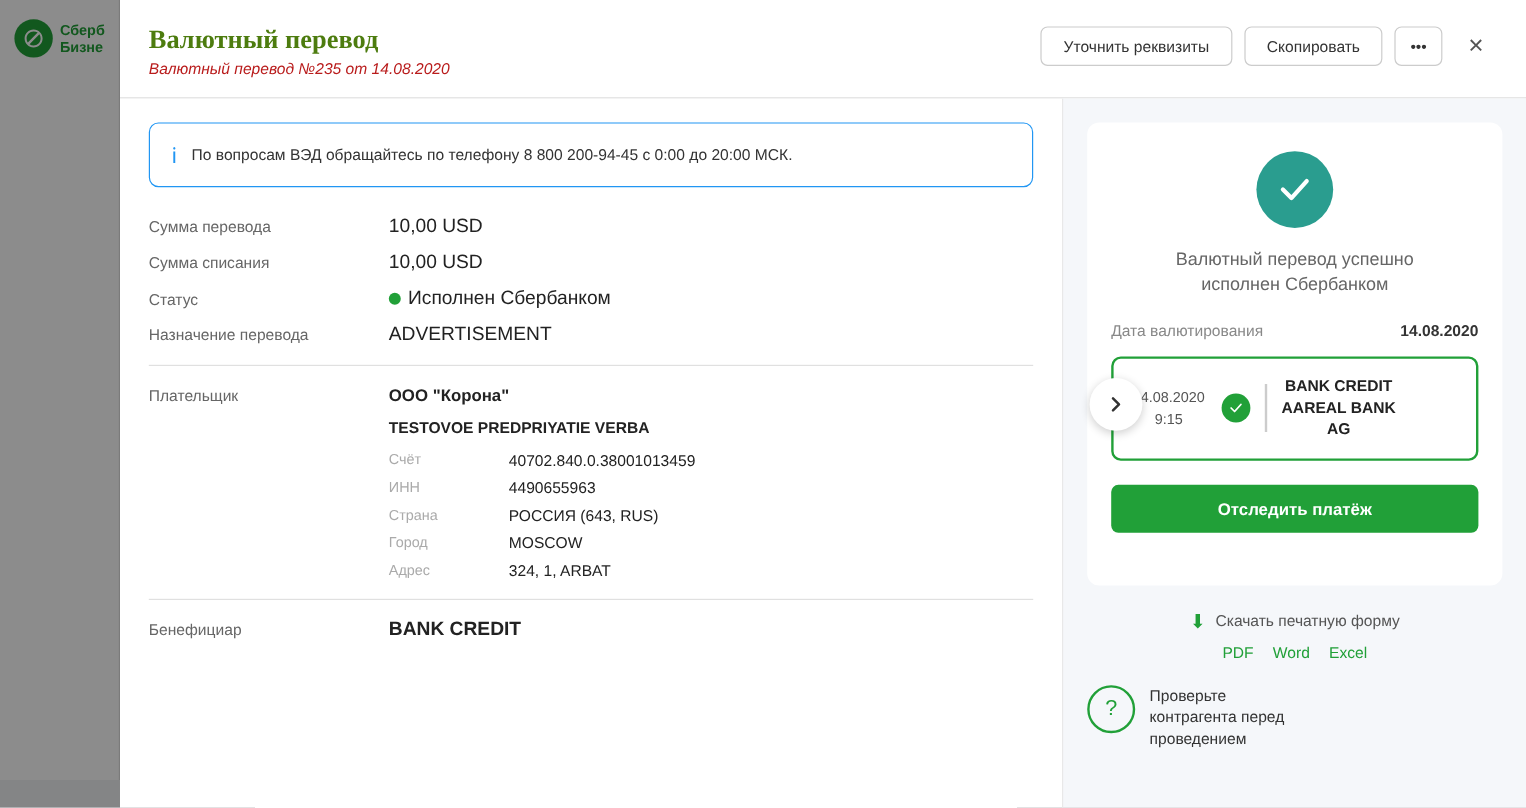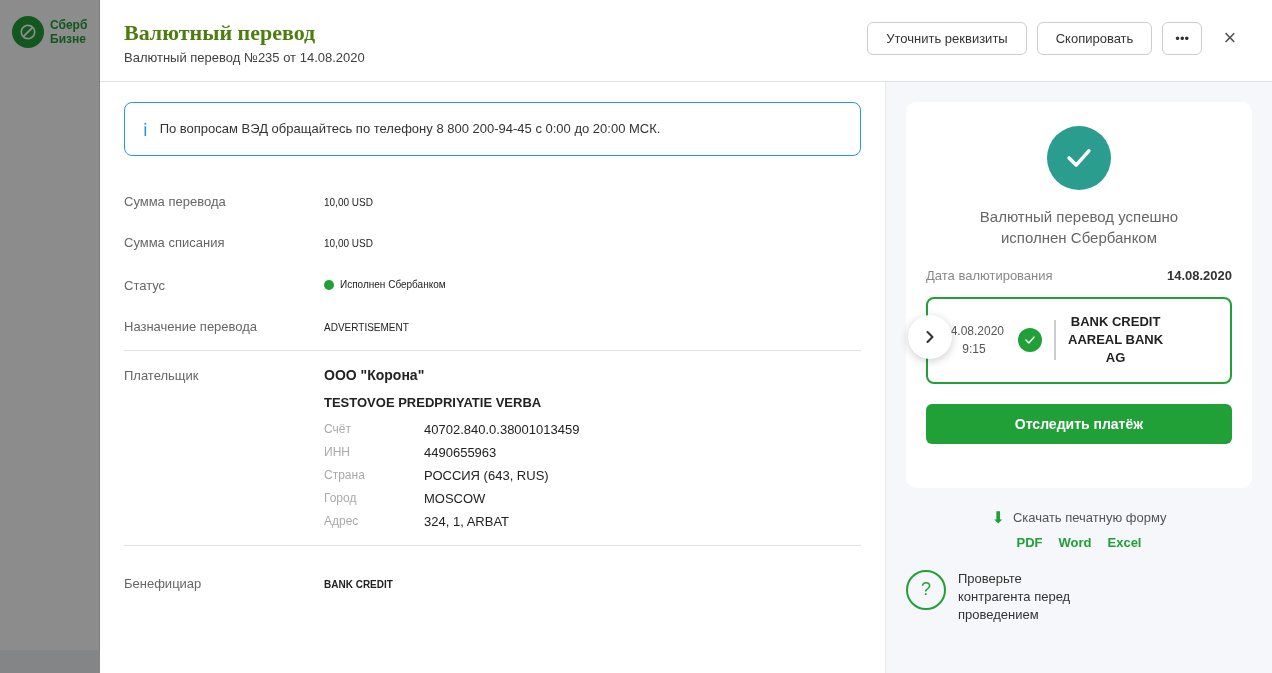--- a/index.html
+++ b/index.html
@@ -39,41 +39,41 @@
     
     .modal-overlay { position: absolute; top: 0; left: 0; width: 1272px; height: 673px; background: rgba(0,0,0,0.45); z-index: 10; }
 
     
     .modal { position: absolute; top: 0; left: 100px; right: 0; bottom: 0; background: #fff; z-index: 20; display: flex; flex-direction: column; overflow: hidden; }
 
     
     .modal-header { padding: 20px 24px 16px 24px; border-bottom: 1px solid #e0e0e0; display: flex; align-items: flex-start; justify-content: space-between; flex-shrink: 0; }
     .modal-title-block { display: flex; flex-direction: column; }
     .modal-title { font-size: 22px; font-weight: 700; color: #4d7c0f; font-family: Liberation Serif, serif; }
-    .modal-subtitle { font-size: 13px; color: #404040; margin-top: 4px; }
+    .modal-subtitle { font-size: 13px; color: #b91c1c; margin-top: 4px; font-style: italic; }
     .modal-header-actions { display: flex; align-items: center; gap: 10px; }
     .btn-outline { border: 1px solid #ccc; border-radius: 6px; padding: 8px 18px; font-size: 13px; color: #333; background: #fff; cursor: pointer; }
     .btn-more { border: 1px solid #ccc; border-radius: 6px; padding: 8px 12px; font-size: 13px; color: #333; background: #fff; cursor: pointer; display: flex; align-items: center; justify-content: center; }
     .btn-close { border: none; background: none; cursor: pointer; font-size: 22px; color: #555; width: 36px; height: 36px; display: flex; align-items: center; justify-content: center; border-radius: 50%; }
 
     
     .modal-body { display: flex; flex: 1; overflow: hidden; }
 
     
     .modal-left { flex: 1; padding: 20px 24px; overflow-y: auto; }
 
     
     .info-banner { border: 1px solid #2196f3; border-radius: 8px; padding: 14px 18px; display: flex; align-items: center; gap: 12px; margin-bottom: 24px; }
     .info-icon { color: #2196f3; font-size: 18px; flex-shrink: 0; }
     .info-text { font-size: 13px; color: #333; line-height: 1.4; }
 
     
     .field-row { display: flex; align-items: baseline; margin-bottom: 12px; }
     .field-label { width: 200px; font-size: 13px; color: #666; flex-shrink: 0; }
-    .field-value { font-size: 10px; color: #222; display: flex; align-items: center; gap: 6px; margin-top: 17px; }
+    .field-value { font-size: 16px; color: #222; display: flex; align-items: center; gap: 6px; }
     .status-dot { width: 10px; height: 10px; border-radius: 50%; background: #21a038; flex-shrink: 0; }
     .divider { border: none; border-top: 1px solid #e0e0e0; margin: 16px 0; }
 
     
     .payer-section { margin-top: 16px; }
     .payer-name-main { font-size: 14px; font-weight: 600; color: #222; }
     .payer-name-sub { font-size: 13px; font-weight: 700; color: #222; margin-top: 4px; margin-bottom: 12px; }
     .payer-row { display: flex; margin-bottom: 8px; }
     .payer-field-label { width: 100px; font-size: 12px; color: #aaa; flex-shrink: 0; }
     .payer-field-value { font-size: 13px; color: #222; }
@@ -100,21 +100,21 @@
     .timeline-bank { font-size: 13px; color: #222; font-weight: 600; line-height: 1.4; }
 
     
     .btn-track { width: 100%; background: #21a038; color: #fff; border: none; border-radius: 6px; padding: 12px; font-size: 14px; font-weight: 600; cursor: pointer; margin-top: 4px; margin-bottom: 20px; }
 
     
     .download-section { text-align: center; }
     .download-title-row { display: flex; align-items: center; justify-content: center; gap: 8px; font-size: 13px; color: #555; margin-bottom: 8px; }
     .download-icon { color: #21a038; font-size: 16px; }
     .download-links { display: flex; justify-content: center; gap: 16px; }
-    .download-link { font-size: 13px; color: #21a038; text-decoration: none; cursor: pointer; font-weight: 700; }
+    .download-link { font-size: 13px; color: #21a038; text-decoration: none; cursor: pointer; font-weight: 400; }
 
     
     .verify-section { margin-top: 20px; display: flex; align-items: flex-start; gap: 12px; }
     .verify-icon { width: 40px; height: 40px; border: 2px solid #21a038; border-radius: 50%; display: flex; align-items: center; justify-content: center; font-size: 18px; color: #21a038; flex-shrink: 0; }
     .verify-text { font-size: 13px; color: #333; line-height: 1.4; }
 
     
     ::-webkit-scrollbar { width: 4px; }
     ::-webkit-scrollbar-track { background: transparent; }
     ::-webkit-scrollbar-thumb { background: #ccc; border-radius: 2px; }

